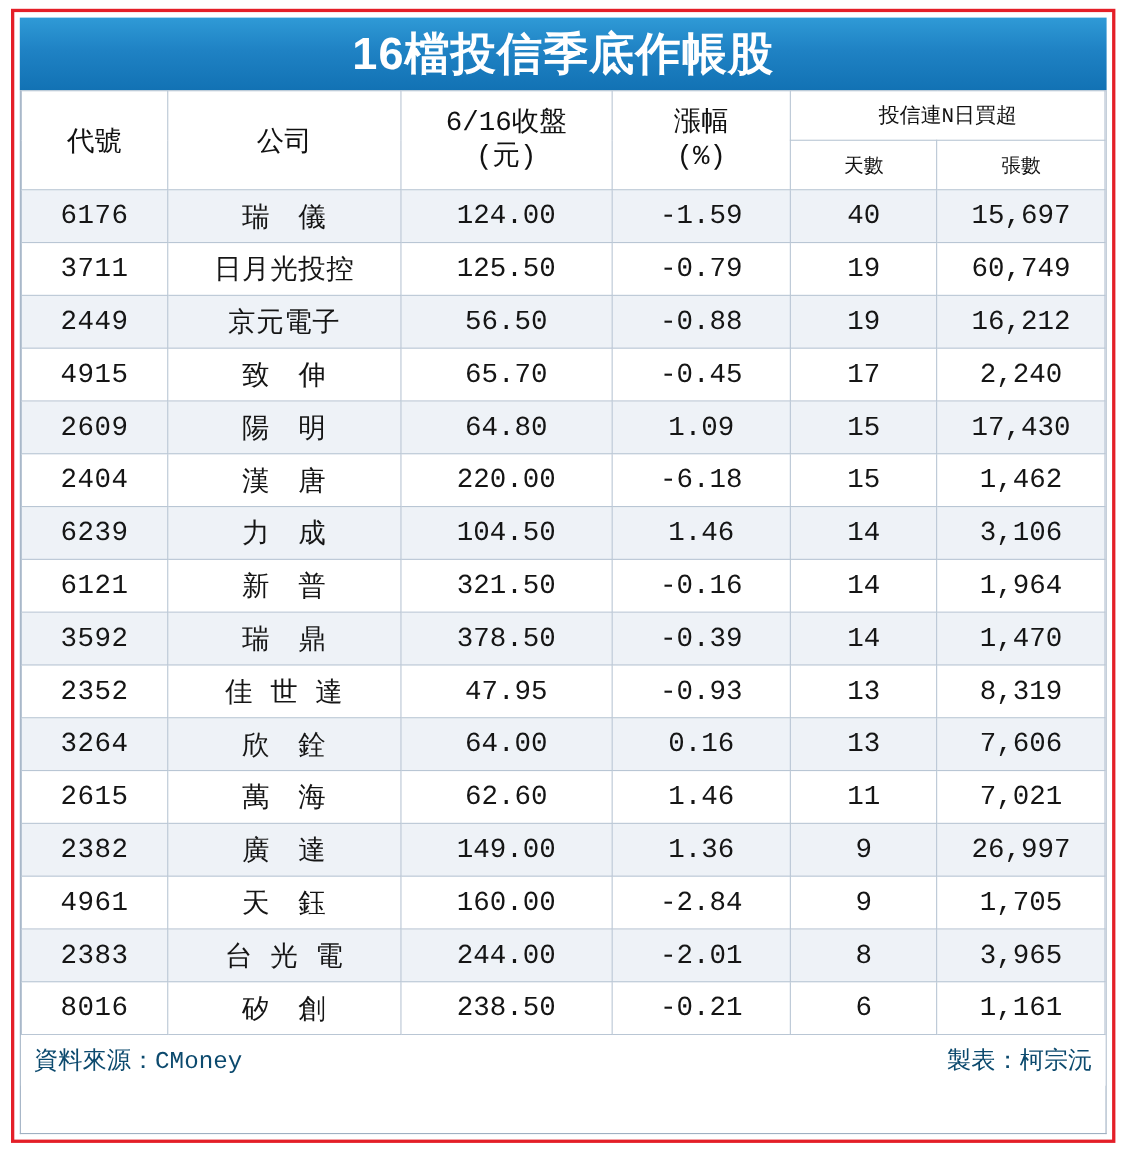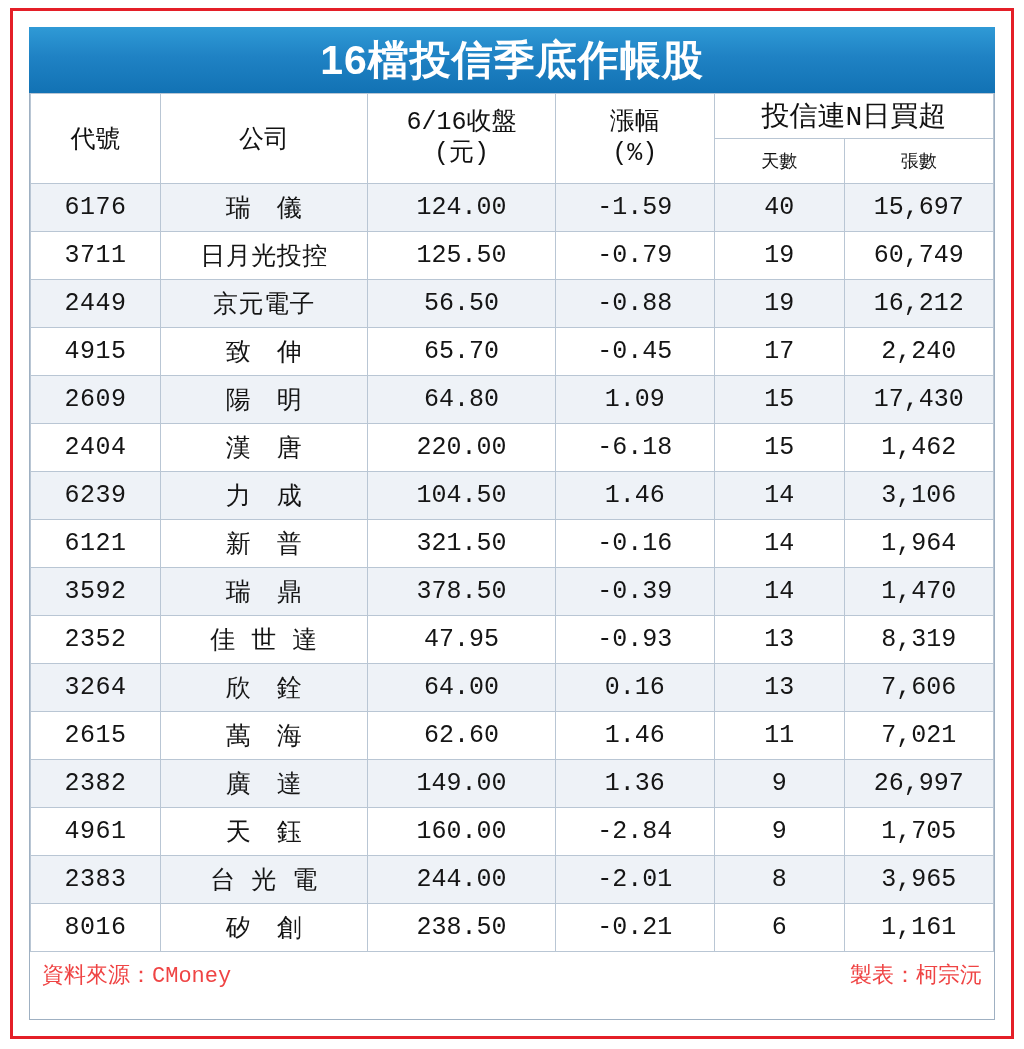--- a/index.html
+++ b/index.html
@@ -19,21 +19,21 @@
     height: 1049px;
     padding: 8px 10px 10px 10px;
     background: #ffffff;
   }
   .frame {
     box-sizing: border-box;
     width: 1004px;
     height: 1031px;
     border: 3px solid #e41f28;
     background: #ffffff;
-    padding: 16px;
+    padding: 5px;
     display: flex;
     flex-direction: column;
   }
   .title-bar {
     box-sizing: border-box;
     height: 66px;
     background: linear-gradient(180deg, #2f9ad6 0%, #1f82c4 45%, #1272b4 100%);
     display: flex;
     align-items: center;
     justify-content: center;
@@ -73,21 +73,21 @@
     background: #ffffff;
     font-size: 25px;
     color: #111111;
     height: 44px;
   }
   th.h-main {
     height: 88px;
   }
   th.h-group {
     height: 44px;
-    font-size: 28px;
+    font-size: 19px;
   }
   th.h-sub {
     height: 44px;
     font-size: 18px;
   }
   .hdr-two-lines {
     line-height: 1.22;
   }
   tbody td {
     height: 47px;
@@ -105,21 +105,21 @@
     letter-spacing: 0.5px;
     margin-left: 28px;
   }
   .footer {
     display: flex;
     justify-content: space-between;
     align-items: center;
     height: 46px;
     padding: 0 12px;
     font-size: 22px;
-    color: #ef4444;
+    color: #0c4a6e;
     background: #ffffff;
     box-sizing: border-box;
     gap: 18px;
   }
   .footer span { white-space: nowrap; }
 </style>
 </head>
 <body>
 
 <div class="page">

